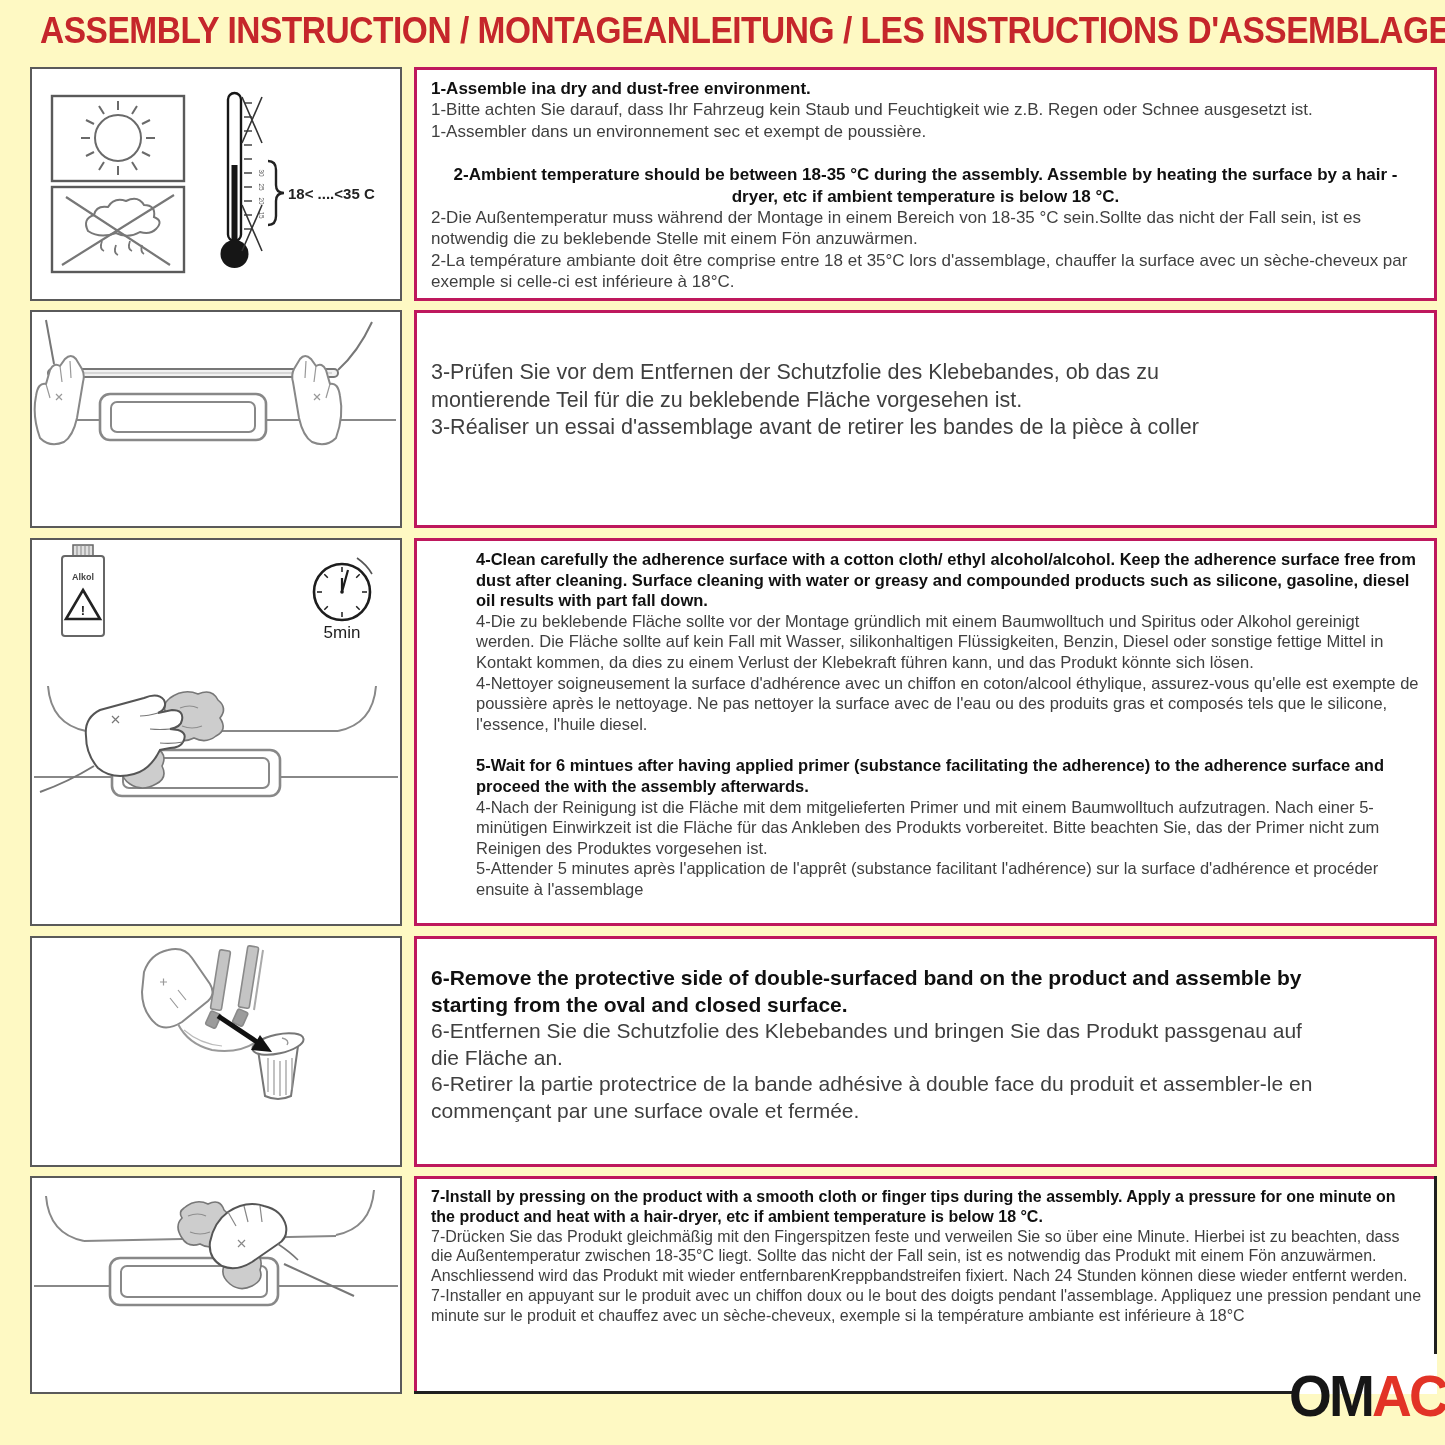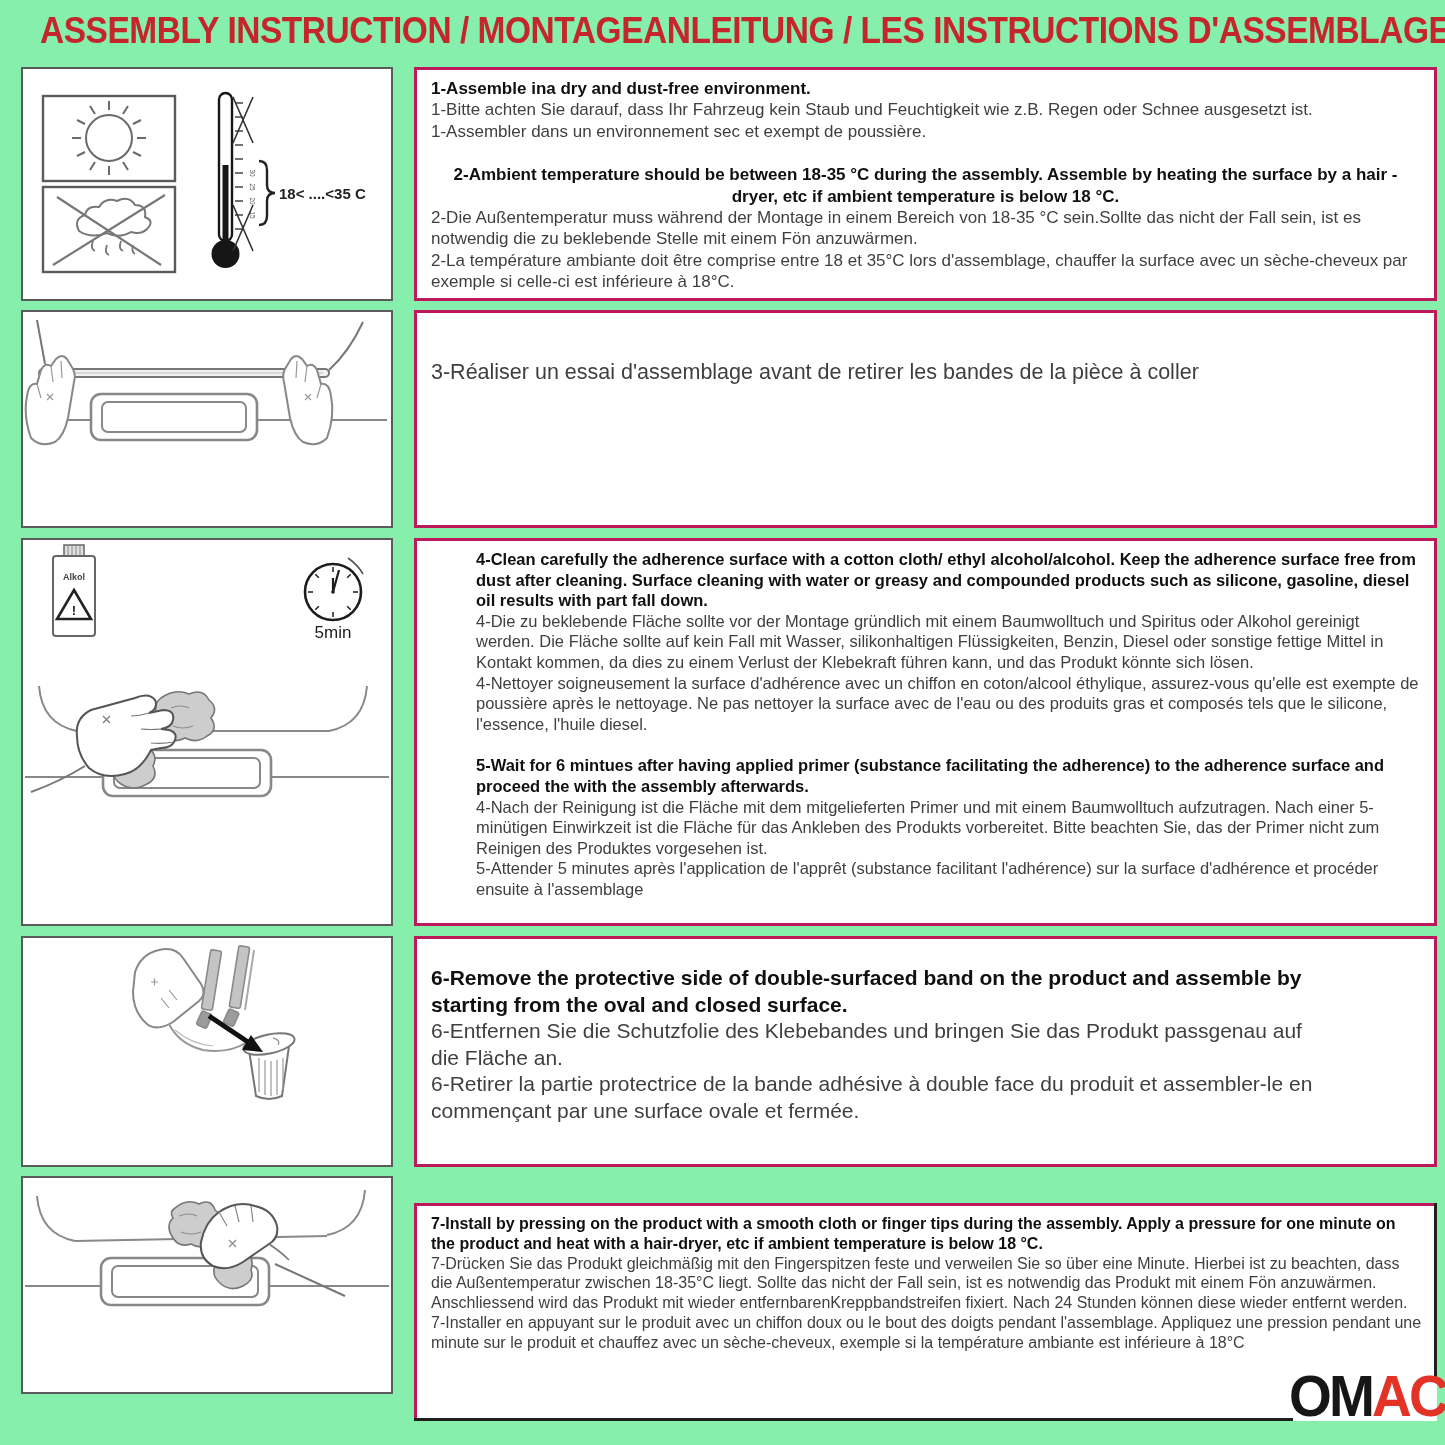--- a/index.html
+++ b/index.html
@@ -1,42 +1,42 @@
 <!DOCTYPE html>
 <html><head>
 <meta charset="utf-8">
 <style>
   html,body{margin:0;padding:0;background:#fff;}
-  #page{position:relative;width:1445px;height:1445px;background:#86efac;overflow:hidden;
+  #page{position:relative;width:1445px;height:1445px;background:#fef9c3;overflow:hidden;
         font-family:"Liberation Sans",sans-serif;}
   .title{position:absolute;left:40px;top:10px;margin:0;font-size:36px;font-weight:bold;
          color:#c5262b;white-space:nowrap;transform:scaleX(.93);transform-origin:left center;
          letter-spacing:-.5px;}
   .row{position:absolute;left:0;width:1445px;}
-  .lbox{position:absolute;left:21px;width:372px;height:100%;border:2px solid #5a5a5a;
+  .lbox{position:absolute;left:30px;width:372px;height:100%;border:2px solid #5a5a5a;
         background:#fff;box-sizing:border-box;}
   .lbox svg{display:block;width:100%;height:100%;}
   .rbox{position:absolute;left:414px;width:1023px;height:100%;border:3px solid #be185d;
         background:#fff;box-sizing:border-box;padding:8px 14px;}
   .rbox p{margin:0;color:#3f3f3f;}
   .rbox p.b{color:#101010;font-weight:bold;}
   #s1{top:67px;height:234px;}
   #s2{top:310px;height:218px;}
   #s3{top:538px;height:388px;}
   #s4{top:936px;height:231px;padding-left:45px;}
   #s5{top:1176px;height:218px;}
   .rb1 p{font-size:17px;line-height:21.4px;}
   .rb1 p.gap{margin-top:22px;text-align:center;}
   .rb2{padding-top:46px;}
   .rb2 p{font-size:21.5px;line-height:27.5px;max-width:820px;}
   .rb3 p{font-size:16.5px;line-height:20.6px;margin-left:45px;}
   .rb3 p.gap{margin-top:21px;}
   .rb4{padding-top:26px;}
   .rb4 p{font-size:21px;line-height:26.5px;max-width:900px;}
-  .rb5{border-right:none;border-bottom:none;position:relative;margin-top:27px;}
+  .rb5{border-right:none;border-bottom:none;position:relative;}
   .rb5 p{font-size:16px;line-height:19.8px;max-width:995px;}
   .rb5 .right-edge{position:absolute;top:-3px;right:0;width:3px;height:178px;background:#1f1f1f;}
   .rb5 .bottom-rule{position:absolute;left:-3px;top:212px;width:879px;height:3px;background:#1f1f1f;}
   .logo{position:absolute;left:1289px;top:1352px;width:156px;height:90px;font-size:58px;
         font-weight:800;letter-spacing:-3px;line-height:88px;white-space:nowrap;
         transform:scaleX(.95);transform-origin:left center;}
   .logo .lb{color:#161616;}
   .logo .lr{color:#e23326;}
   svg text{font-family:"Liberation Sans",sans-serif;}
 </style>
@@ -106,20 +106,21 @@
           <path d="M14,72 L18,86 M28,54 L30,70 M38,49 L39,66 M24,82 l6,6 M30,82 l-6,6" stroke="#999" stroke-width="1.2" fill="none"></path>
         </g>
         <g>
           <path d="M304,126 Q312,104 308,84 Q306,70 298,72 L294,58 Q290,50 284,54 L279,47 Q273,41 268,47 L262,57 Q259,63 261,70 L267,106 Q271,124 280,130 Q294,136 304,126 Z" fill="#fff" stroke="#888" stroke-width="2"></path>
           <path d="M298,72 L294,86 M284,54 L282,70 M274,49 L273,66 M282,82 l6,6 M288,82 l-6,6" stroke="#999" stroke-width="1.2" fill="none"></path>
           <path d="M306,58 Q326,40 340,10" stroke="#777" stroke-width="2" fill="none"></path>
         </g>
       </svg>
     </div>
     <div class="rbox rb2">
+      <p>3-Prüfen Sie vor dem Entfernen der Schutzfolie des Klebebandes, ob das zu montierende Teil für die zu beklebende Fläche vorgesehen ist.</p>
       <p>3-Réaliser un essai d'assemblage avant de retirer les bandes de la pièce à coller</p>
     </div>
   </section>
 
   <section class="row" id="s3">
     <div class="lbox">
       <svg viewBox="0 0 368 384">
         <g>
           <rect x="41" y="5" width="20" height="12" fill="#e0e0e0" stroke="#666" stroke-width="1.5"></rect>
           <path d="M45,5 V17 M49,5 V17 M53,5 V17 M57,5 V17" stroke="#888" stroke-width="1" fill="none"></path>

